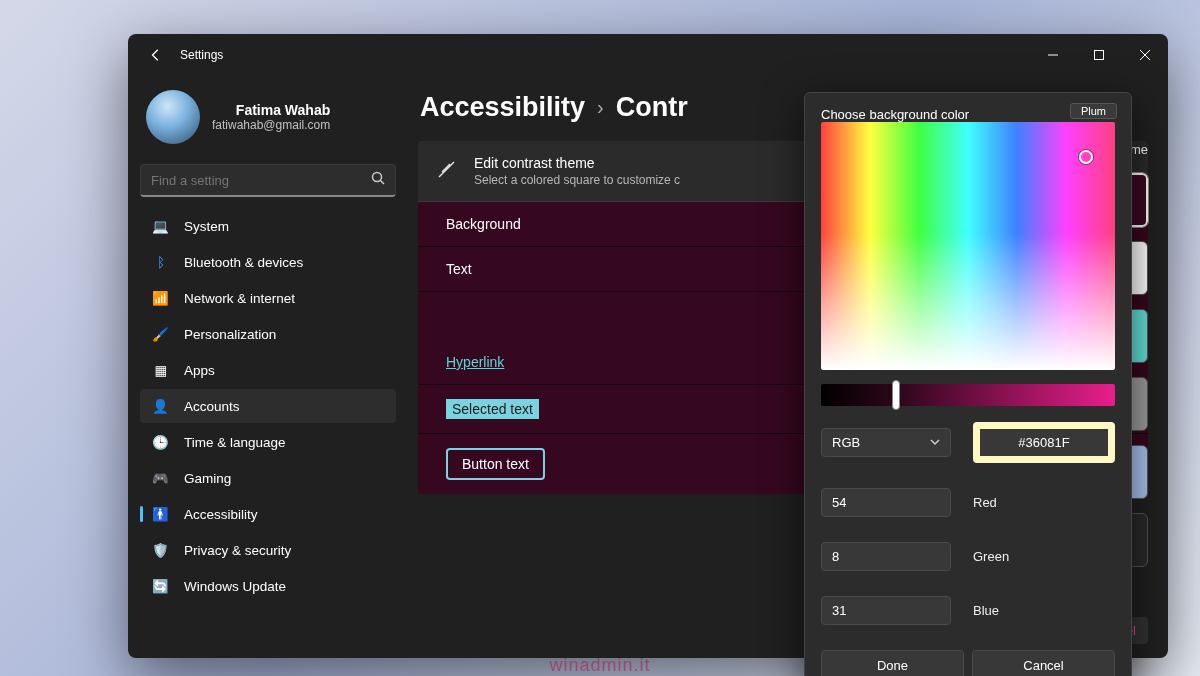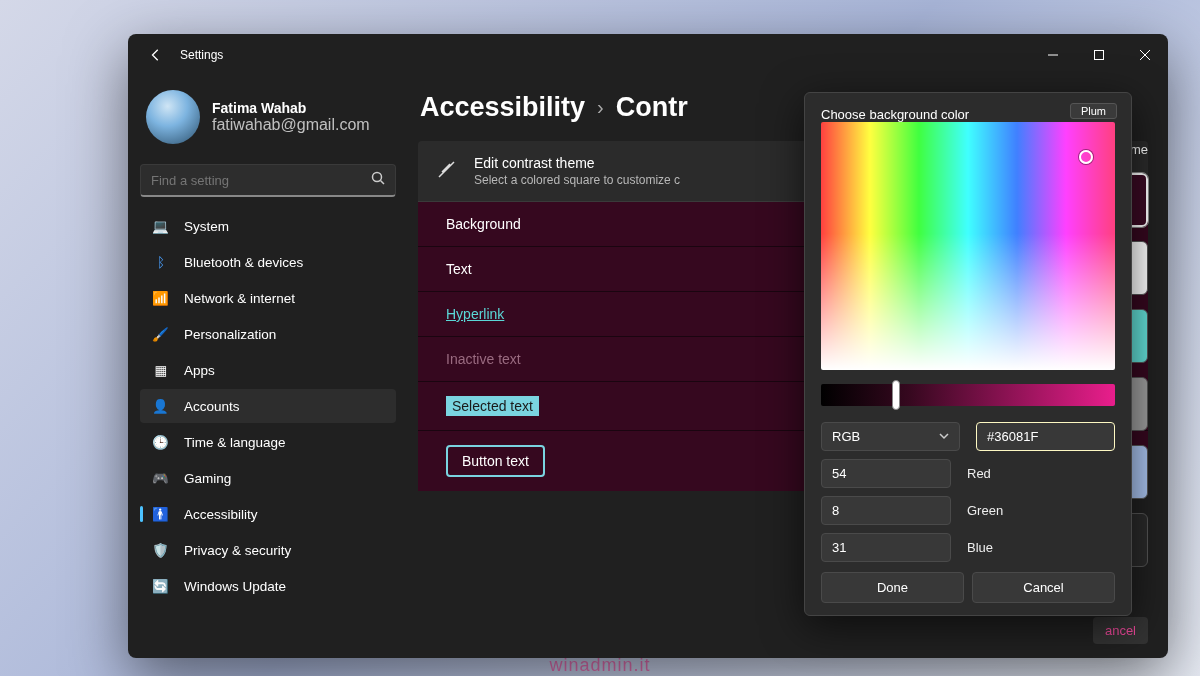--- a/index.html
+++ b/index.html
@@ -31,22 +31,22 @@
 .title { font-size: 12px; margin-left: 10px; color: #fff; font-weight: 500; }
 .win-controls { margin-left: auto; display: flex; }
 .win-btn { width: 46px; height: 30px; display:flex; align-items:center; justify-content:center; cursor:pointer; }
 .body { display: flex; flex: 1; overflow: hidden; }
 .sidebar { width: 280px; padding: 10px 12px; display:flex; flex-direction:column; }
 .profile { display:flex; align-items:center; gap:12px; padding: 4px 6px 14px; }
 .avatar {
   width: 54px; height: 54px; border-radius: 50%;
   background: radial-gradient(circle at 40% 30%, #cfe5f5 0%, #7db4e0 40%, #2a4e6a 100%);
 }
-.profile-name { font-size: 14px; font-weight: 600; }
-.profile-email { font-size: 16px; color: #c0c0c0; }
+.profile-name { font-size: 14px; font-weight: 600; text-align: right; }
+.profile-email { font-size: 12px; color: #c0c0c0; }
 .search {
   display:flex; align-items:center;
   background: #2d2d2d; border: 1px solid #3a3a3a;
   border-radius: 4px; padding: 6px 10px; margin: 6px 0 12px;
   border-bottom: 2px solid #888;
 }
 .search input {
   flex:1; background:transparent; border:none; outline:none;
   color:#cfcfcf; font-size: 13px;
 }
@@ -77,21 +77,21 @@
 .edit-title { font-size: 14px; font-weight: 500; }
 .edit-sub { font-size: 12px; color: #b8b8b8; margin-top: 2px; }
 .theme-row {
   display:flex; align-items:center;
   padding: 14px 28px;
   border-top: 1px solid #1a0510;
   background: #36081f;
   font-size: 14px;
 }
 .theme-row.first { border-top: none; }
-.hyperlink-txt { color: #5bd7d7; text-decoration: underline; }
+.hyperlink-txt { color: #5bd7d7; text-decoration: underline; margin-top: 48px; }
 .inactive-txt { color: #9a6b80; }
 .selected-label { background: #7ad4e0; color: #1a1a1a; padding: 2px 6px; }
 .button-label {
   border: 2px solid #7ad4e0; color:#fff; padding: 6px 14px;
   border-radius: 4px; display:inline-block;
 }
 .swatches {
   position:absolute; right: 20px; top: 66px;
   display:flex; flex-direction:column; gap: 14px;
 }
@@ -138,29 +138,29 @@
 .value-slider {
   height: 22px; position:relative; margin-bottom: 16px;
   background: linear-gradient(to right, #000, #36081f 30%, #e91e8c);
   border-radius: 2px;
 }
 .slider-thumb {
   position:absolute; top: -4px; left: 24%;
   width: 8px; height: 30px; background:#fff;
   border-radius: 4px; border: 1px solid #888;
 }
-.picker-row { display:flex; gap: 16px; margin-bottom: 8px; align-items:center; }
+.picker-row { display:flex; gap: 22px; margin-bottom: 25px; align-items:center; }
 .picker-select {
   flex:1; background:#383838; border:1px solid #4a4a4a;
   border-radius:4px; padding: 6px 10px; display:flex;
   align-items:center; justify-content:space-between; font-size: 13px;
 }
 .hex-input {
-  flex:1; background:#383838; border:1px solid #fef9c3;
-  border-radius:4px; padding: 6px 10px; font-size: 13px; color:#fff;
+  flex:1; background:#383838; border:7px solid #fef9c3;
+  border-radius:4px; padding: 6px 10px; font-size: 13px; color:#fff;text-align:center;
 }
 .rgb-input {
   width: 130px; background:#383838; border:1px solid #4a4a4a;
   border-radius:4px; padding: 6px 10px; font-size: 13px; color:#fff;
 }
 .rgb-label { font-size: 13px; color:#eee; }
 .picker-buttons { display:flex; gap: 8px; margin-top: 10px; }
 .picker-btn {
   flex:1; background:#383838; border:1px solid #4a4a4a;
   border-radius:4px; padding: 7px; font-size: 13px;
@@ -298,23 +298,20 @@
         <div class="theme-row first">
             <span>Background</span>
           </div>
         <div class="theme-row">
             <span>Text</span>
           </div>
         <div class="theme-row">
             <span class="hyperlink-txt">Hyperlink</span>
           </div>
         <div class="theme-row">
-            <span class="inactive-txt">Inactive text</span>
-          </div>
-        <div class="theme-row">
             <span class="selected-label">Selected text</span>
           </div>
         <div class="theme-row">
             <span class="button-label">Button text</span>
           </div>
       </div>
 
       <div class="swatches">
         <div class="swatch-label">l Theme</div>
         <div class="swatch selected-sw" style="background:#3b0a24"></div>

